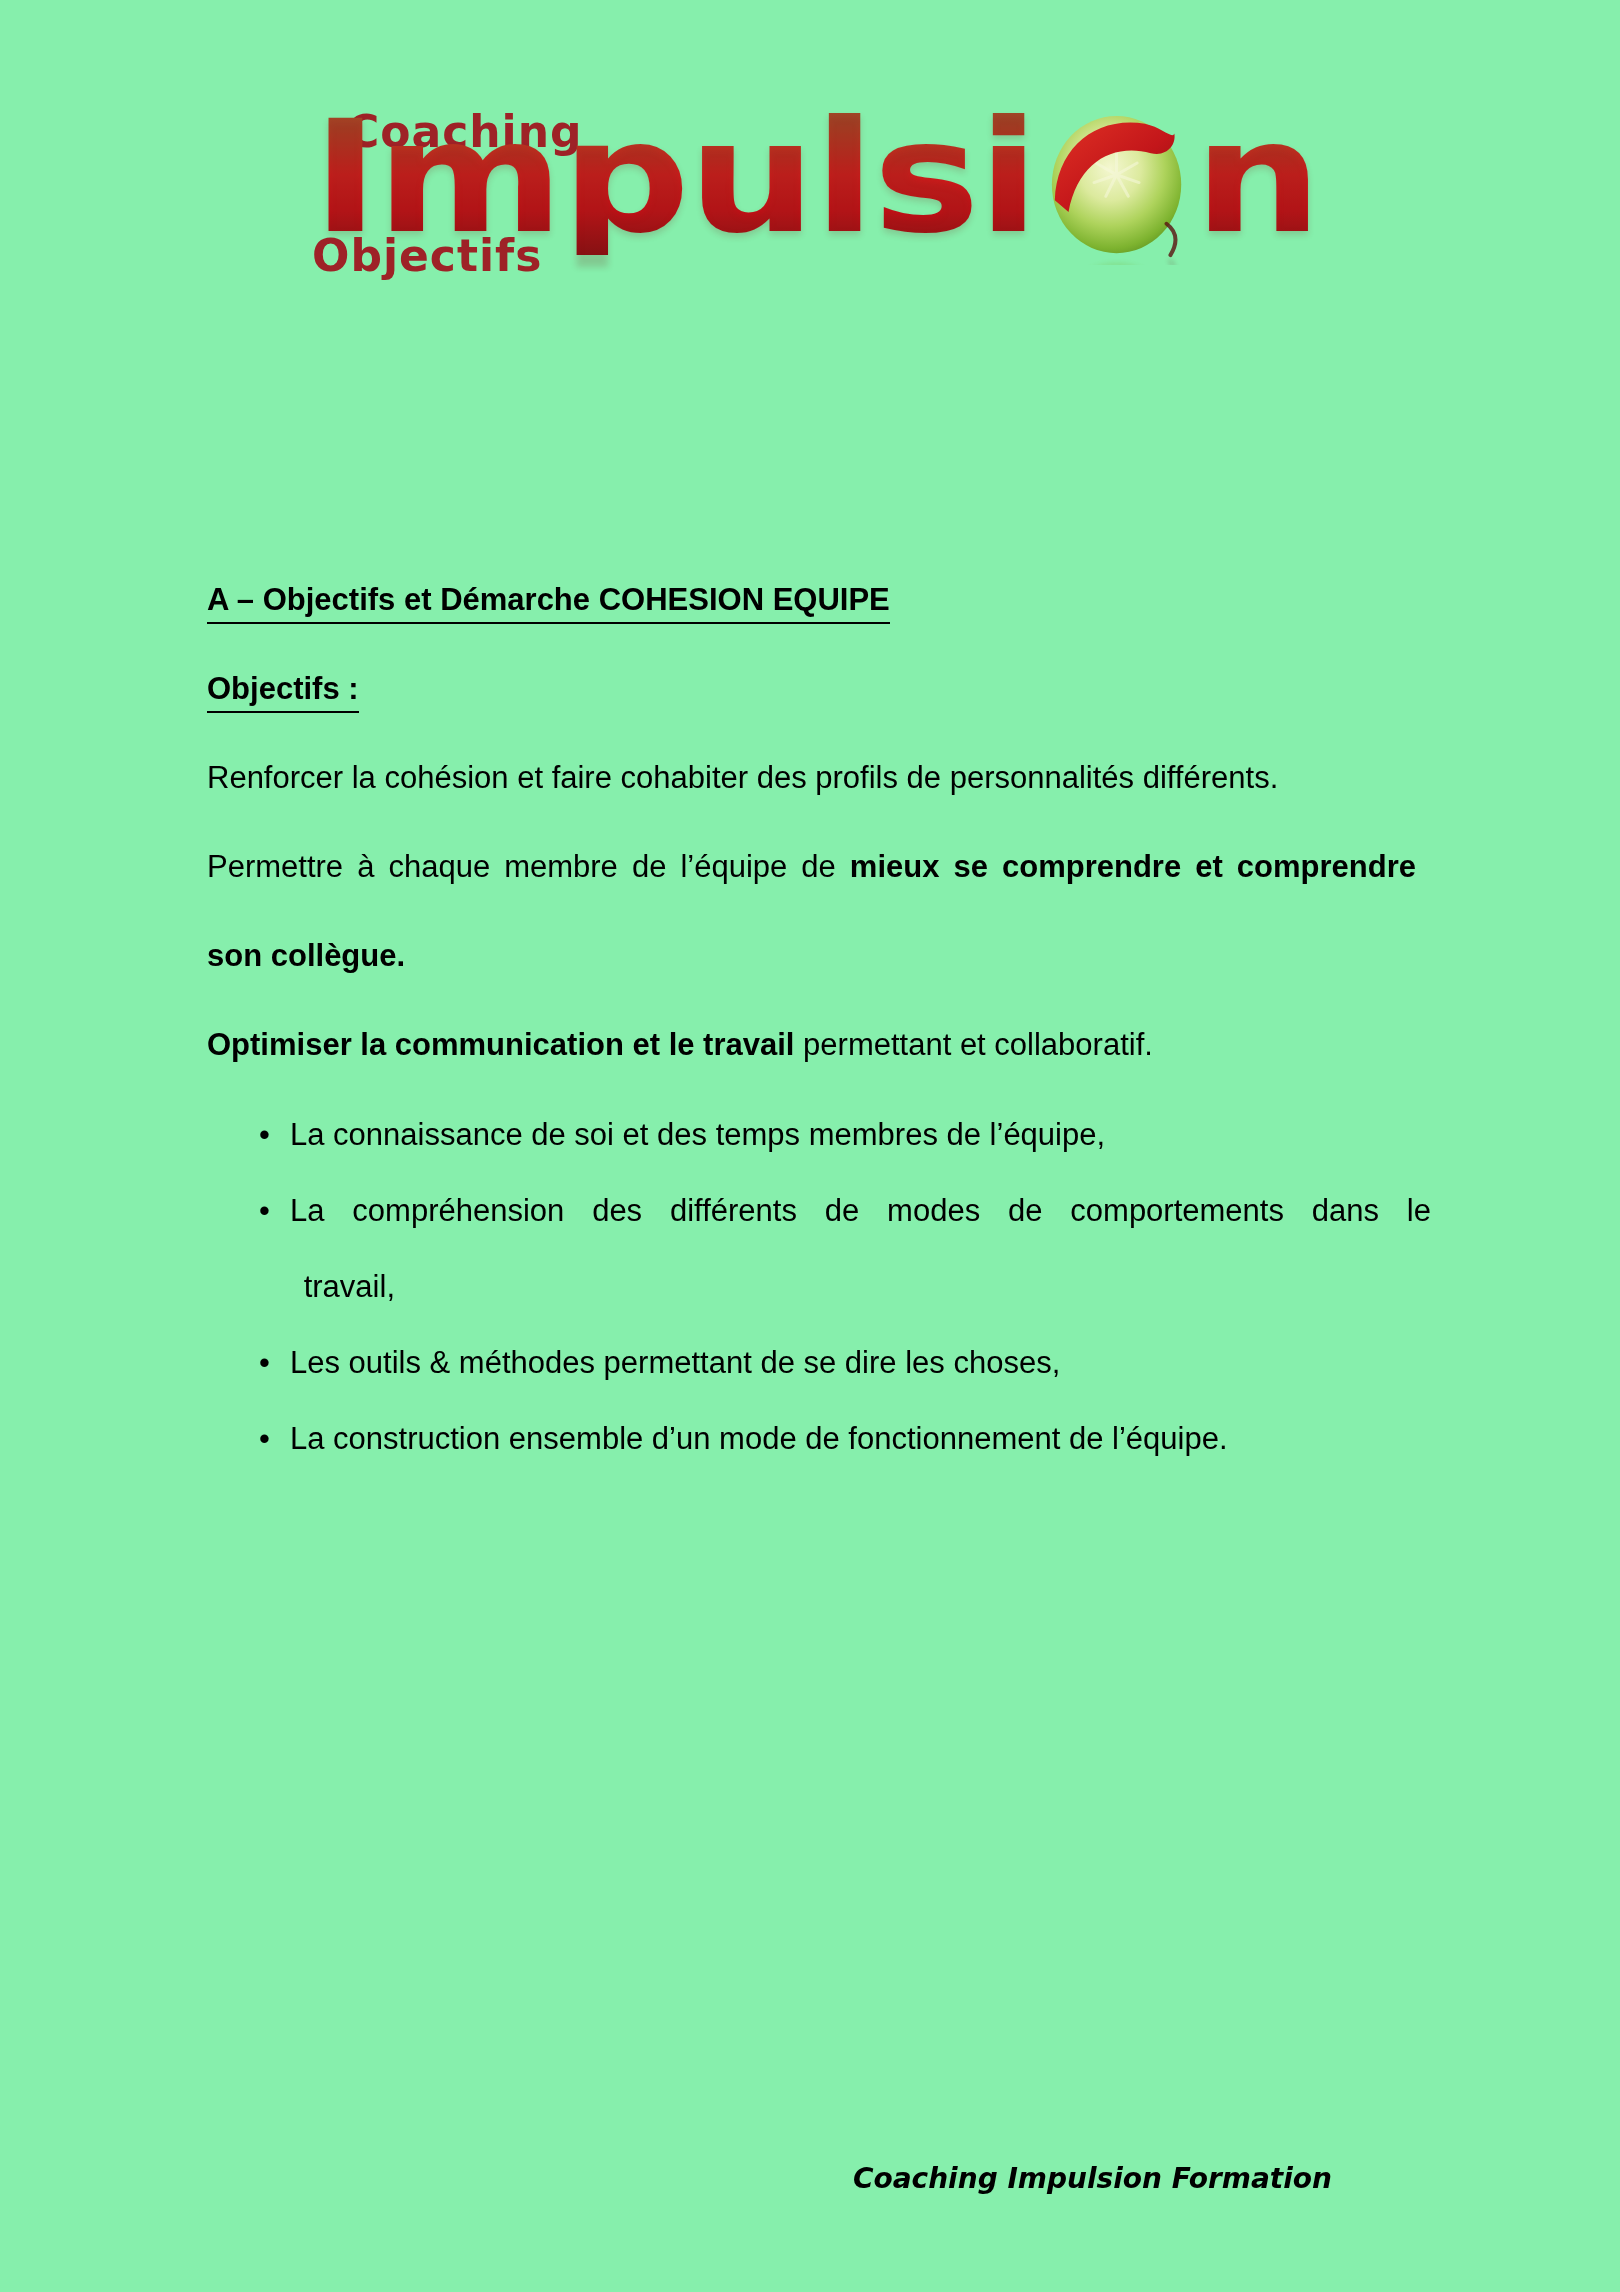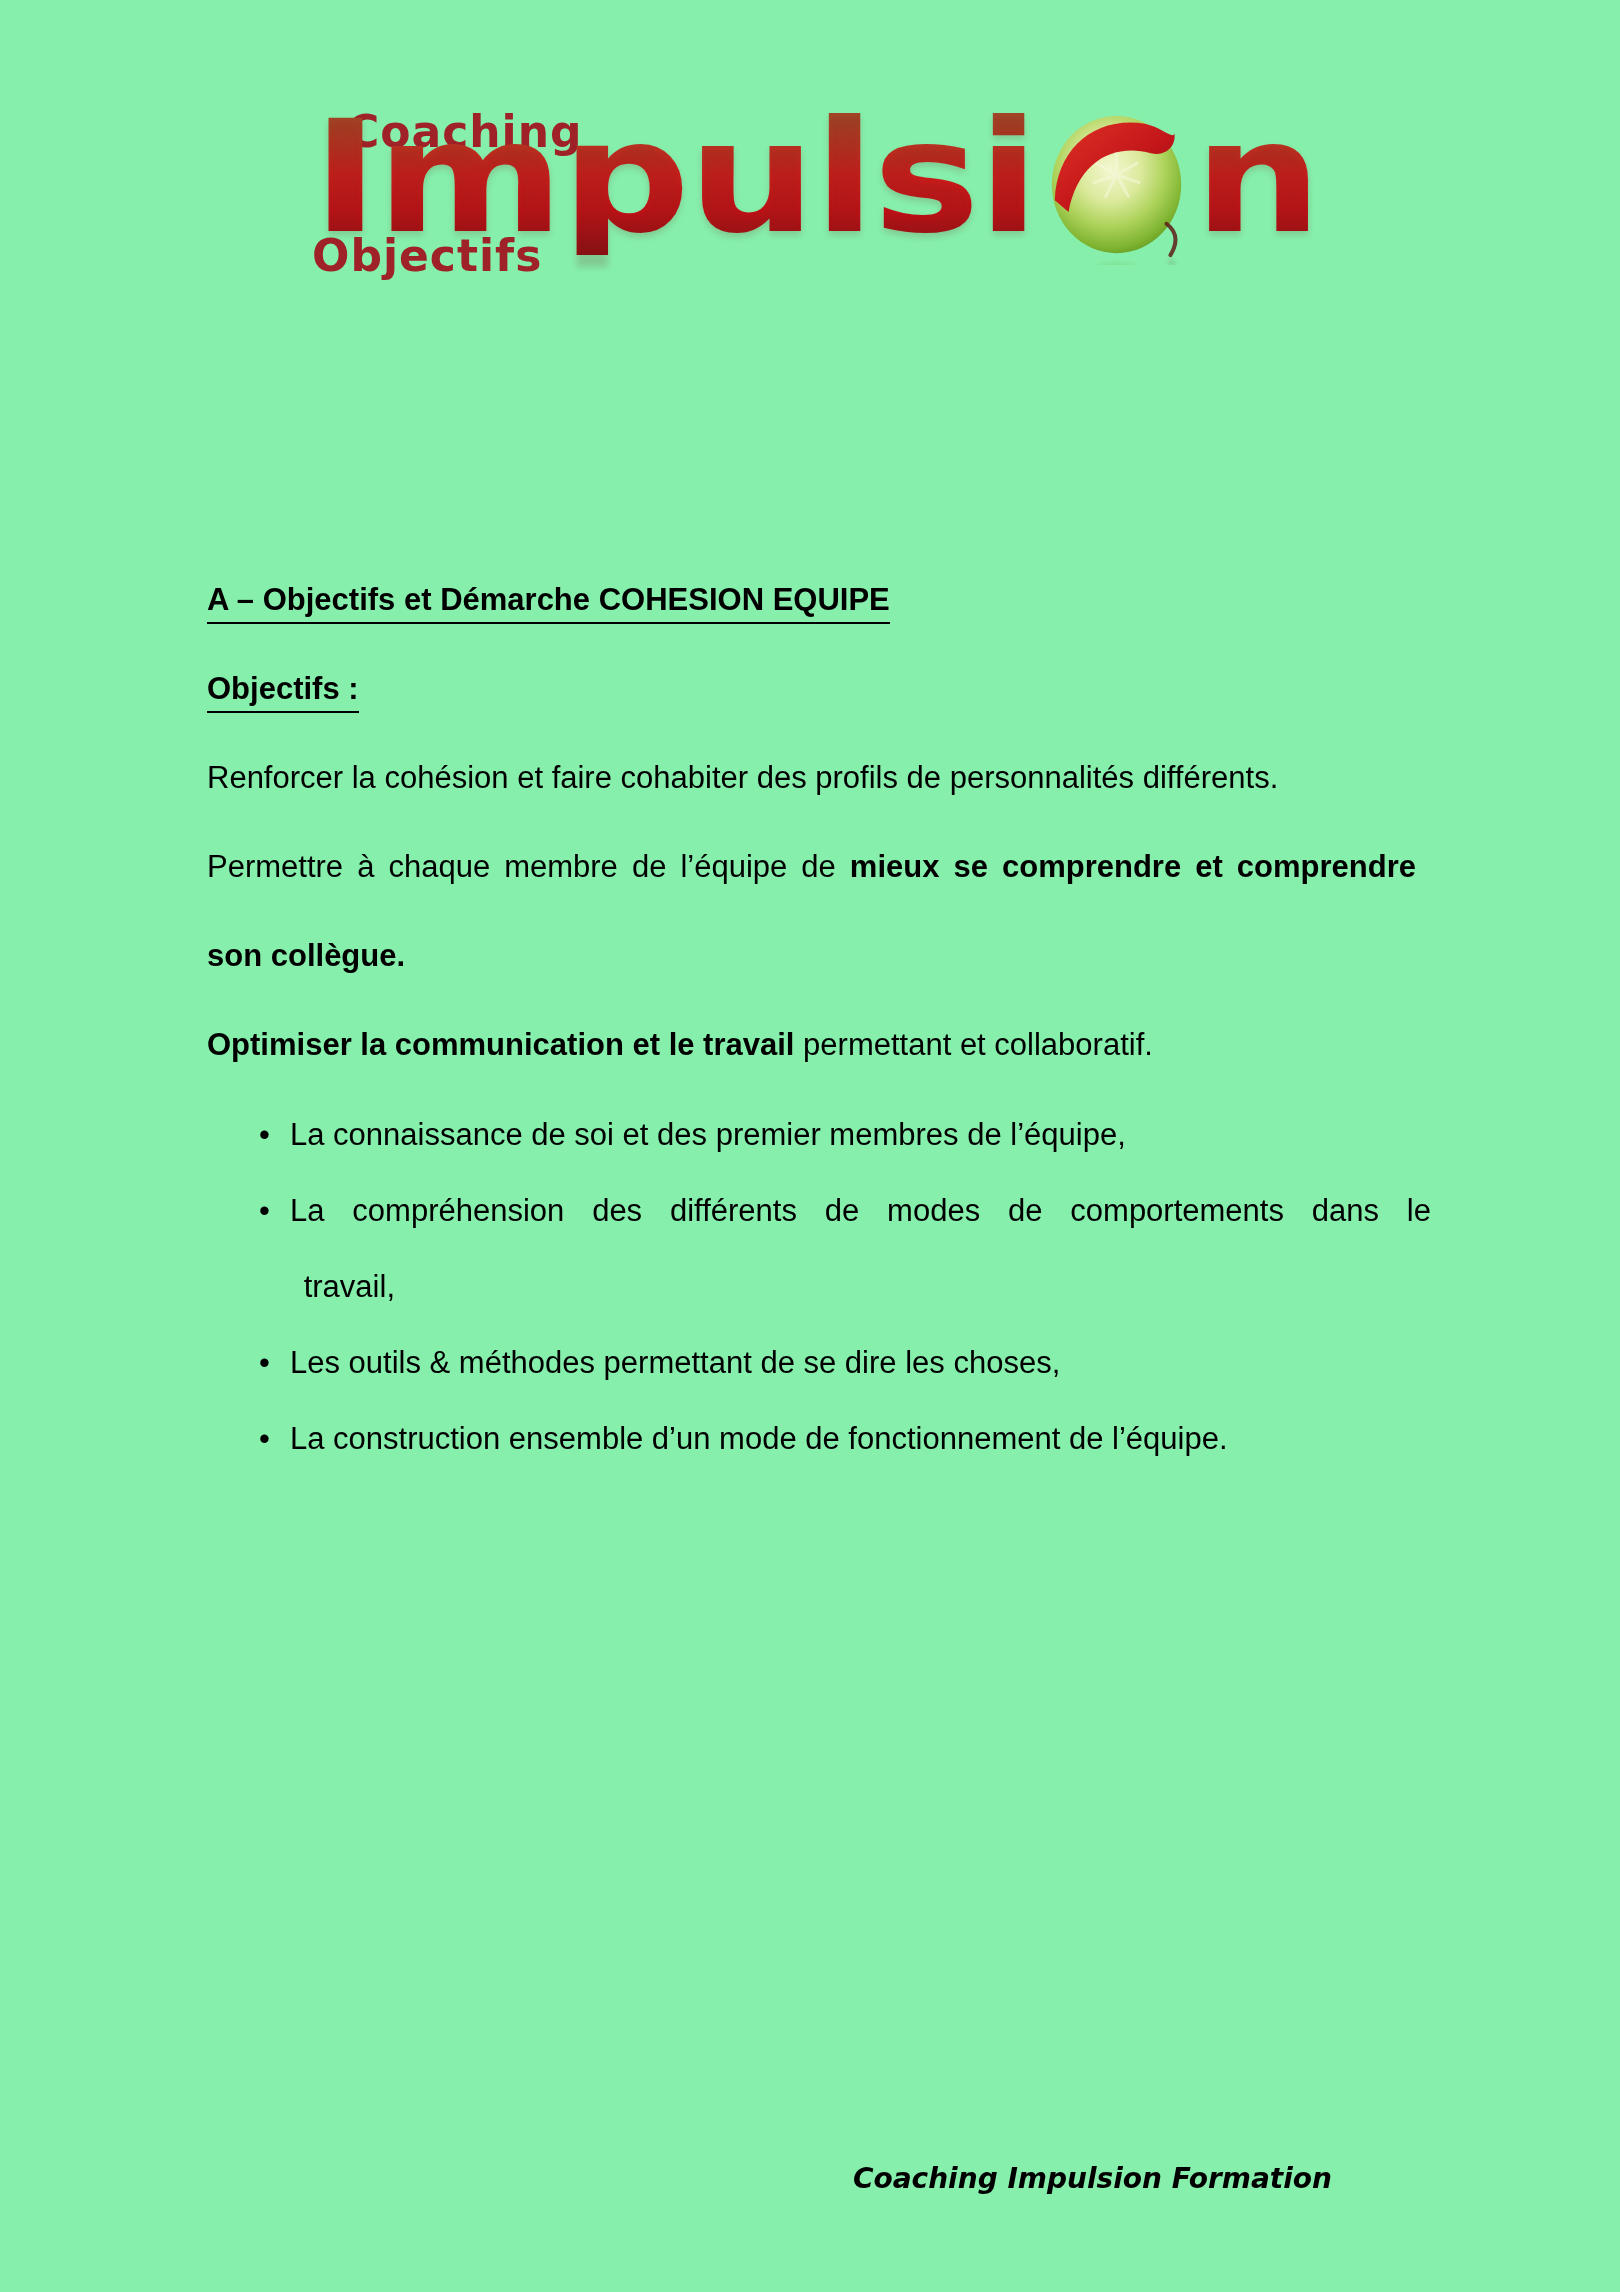--- a/index.html
+++ b/index.html
@@ -104,21 +104,21 @@
 
     <p class="just"><span>Permettre à chaque membre de l’équipe de </span><span class="b">mieux se comprendre et comprendre</span></p>
     <p class="b">son collègue.</p>
 
     <p><span class="b">Optimiser la communication et le travail</span><span> permettant et collaboratif.</span></p>
 
 
     <div class="bullets">
       <div class="bullet">
         <span class="marker">•</span>
-        <p>La connaissance de soi et des premier membres de l’équipe,</p>
+        <p>La connaissance de soi et des temps membres de l’équipe,</p>
       </div>
       <div class="bullet">
         <span class="marker">•</span>
         <p class="just">La compréhension des différents de modes de comportements dans le</p>
         <p class="line2">travail,</p>
       </div>
       <div class="bullet">
         <span class="marker">•</span>
         <p>Les outils &amp; méthodes permettant de se dire les choses,</p>
       </div>

